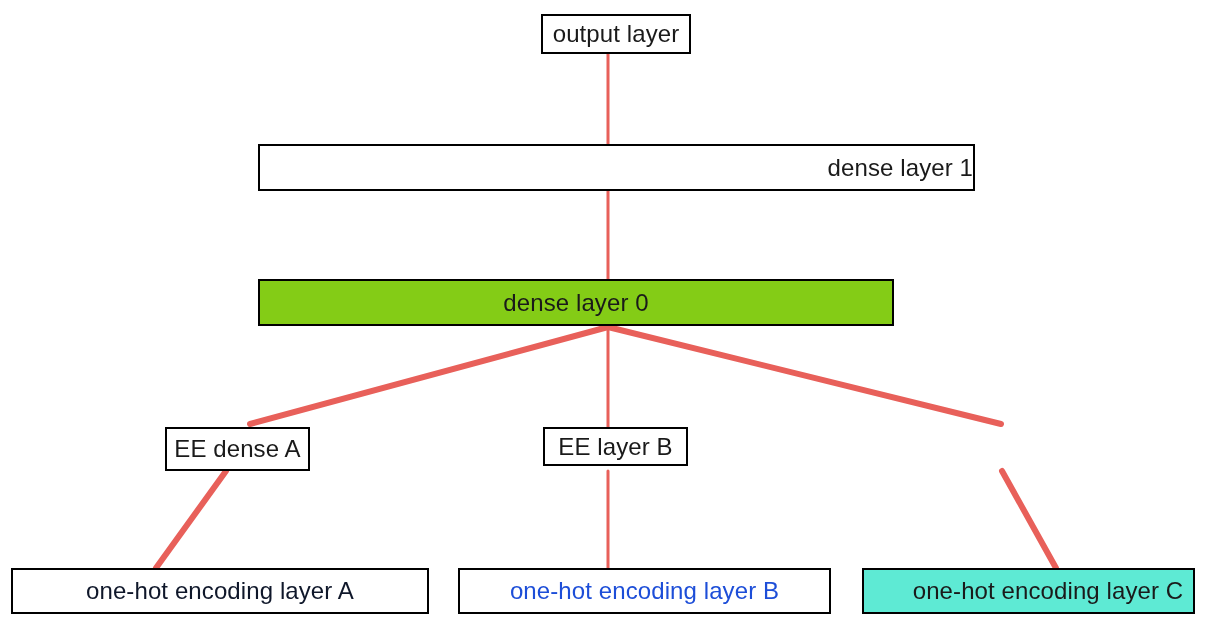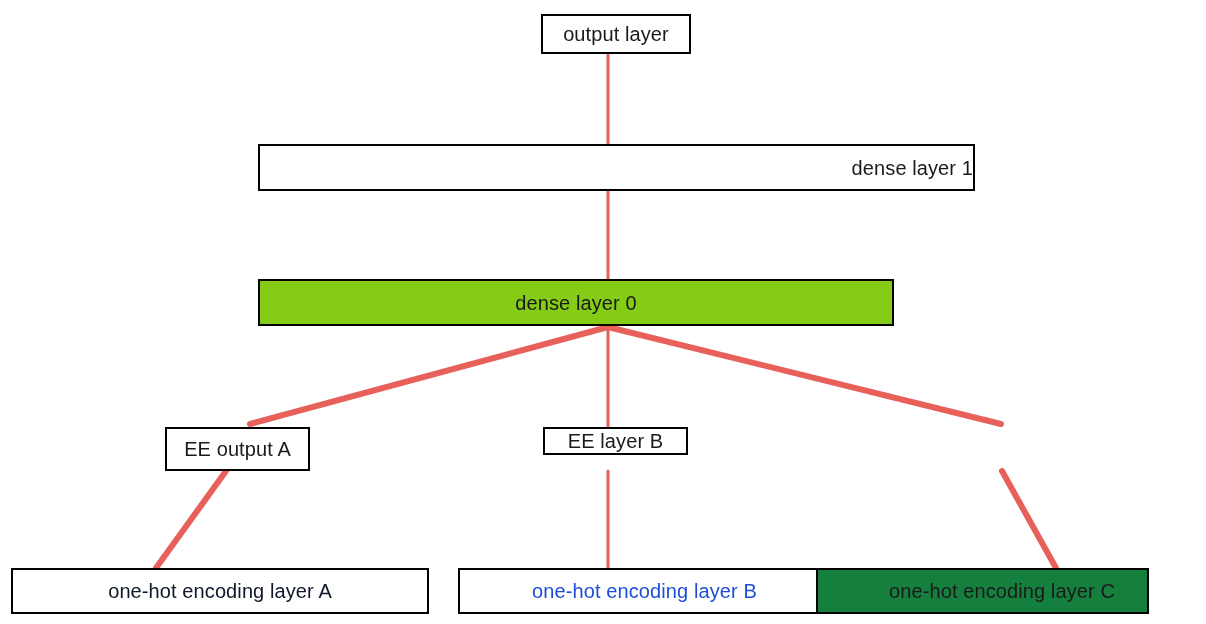--- a/index.html
+++ b/index.html
@@ -27,21 +27,21 @@
   }
   .node {
     position: absolute;
     box-sizing: border-box;
     border: 2px solid #000000;
     background: #ffffff;
     display: flex;
     align-items: center;
     justify-content: center;
     color: #1a1a1a;
-    font-size: 20px;
+    font-size: 24px;
     line-height: 1;
     letter-spacing: 0.1px;
     white-space: nowrap;
     z-index: 2;
   }
   .node-label {
     display: block;
     transform: translateY(-0.5px);
   }
 </style>
@@ -62,27 +62,27 @@
 <div class="node" style="left: 541px; top: 14px; width: 150px; height: 40px; border-color: rgb(0, 0, 0); background: rgb(255, 255, 255); color: rgb(26, 26, 26);">
       <span class="node-label">output layer</span>
     </div>
     <div class="node" style="left: 258px; top: 144px; width: 717px; height: 47px; border-color: rgb(0, 0, 0); background: rgb(255, 255, 255); color: rgb(26, 26, 26); justify-content: flex-end;">
       <span class="node-label">dense layer 1</span>
     </div>
     <div class="node" style="left: 258px; top: 279px; width: 636px; height: 47px; border-color: rgb(0, 0, 0); background: #84cc16; color: rgb(26, 26, 26);">
       <span class="node-label">dense layer 0</span>
     </div>
     <div class="node" style="left: 165px; top: 427px; width: 145px; height: 44px; border-color: rgb(0, 0, 0); background: rgb(255, 255, 255); color: rgb(26, 26, 26);">
-      <span class="node-label">EE output A</span>
+      <span class="node-label">EE dense A</span>
     </div>
-    <div class="node" style="left: 543px; top: 427px; width: 145px; height: 28px; border-color: rgb(0, 0, 0); background: rgb(255, 255, 255); color: rgb(26, 26, 26);">
+    <div class="node" style="left: 543px; top: 427px; width: 145px; height: 39px; border-color: rgb(0, 0, 0); background: rgb(255, 255, 255); color: rgb(26, 26, 26);">
       <span class="node-label">EE layer B</span>
     </div>
     <div class="node" style="left: 11px; top: 568px; width: 418px; height: 46px; border-color: rgb(0, 0, 0); background: rgb(255, 255, 255); color: #0f172a;">
       <span class="node-label">one-hot encoding layer A</span>
     </div>
     <div class="node" style="left: 458px; top: 568px; width: 373px; height: 46px; border-color: rgb(0, 0, 0); background: rgb(255, 255, 255); color: #1d4ed8;">
       <span class="node-label">one-hot encoding layer B</span>
     </div>
-    <div class="node" style="left: 816px; top: 568px; width: 333px; height: 46px; border-color: rgb(0, 0, 0); background: #15803d; color: rgb(26, 26, 26); padding-left: 39px;">
+    <div class="node" style="left: 862px; top: 568px; width: 333px; height: 46px; border-color: rgb(0, 0, 0); background: #5eead4; color: rgb(26, 26, 26); padding-left: 39px;">
       <span class="node-label">one-hot encoding layer C</span>
     </div>
   </div>
 
 </body></html>

